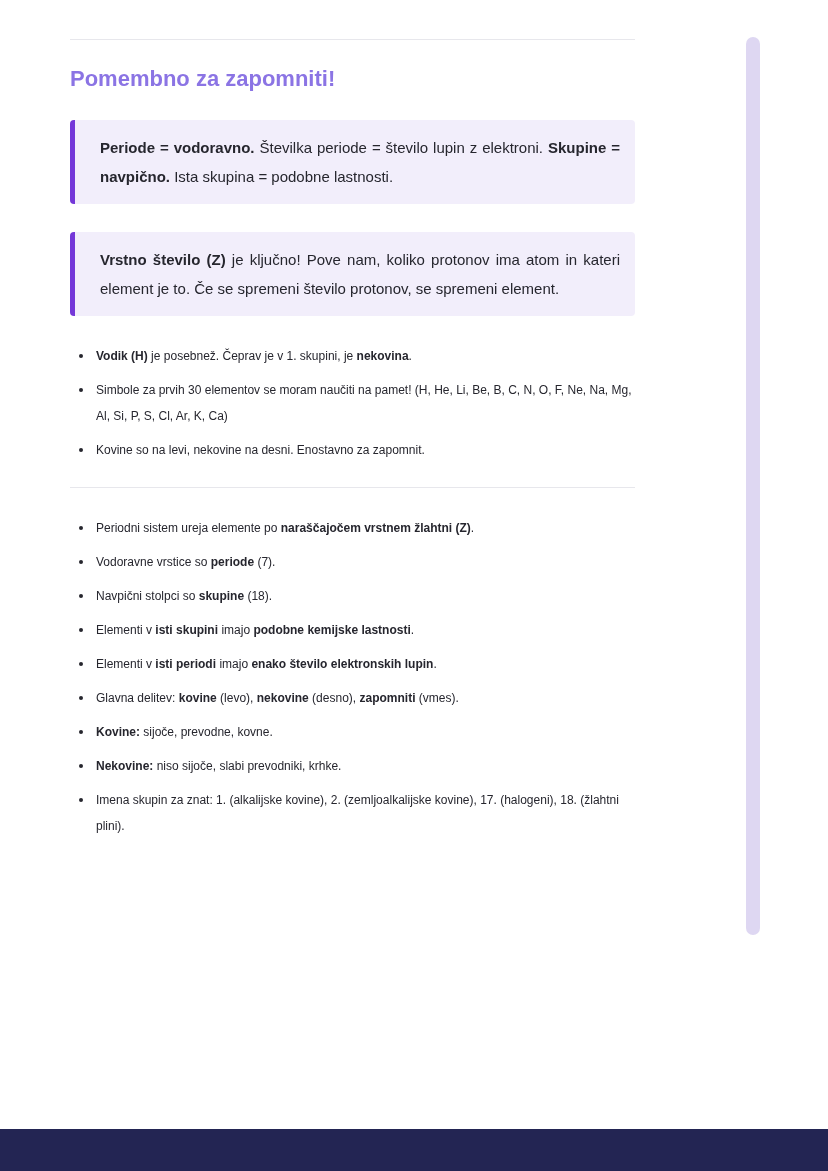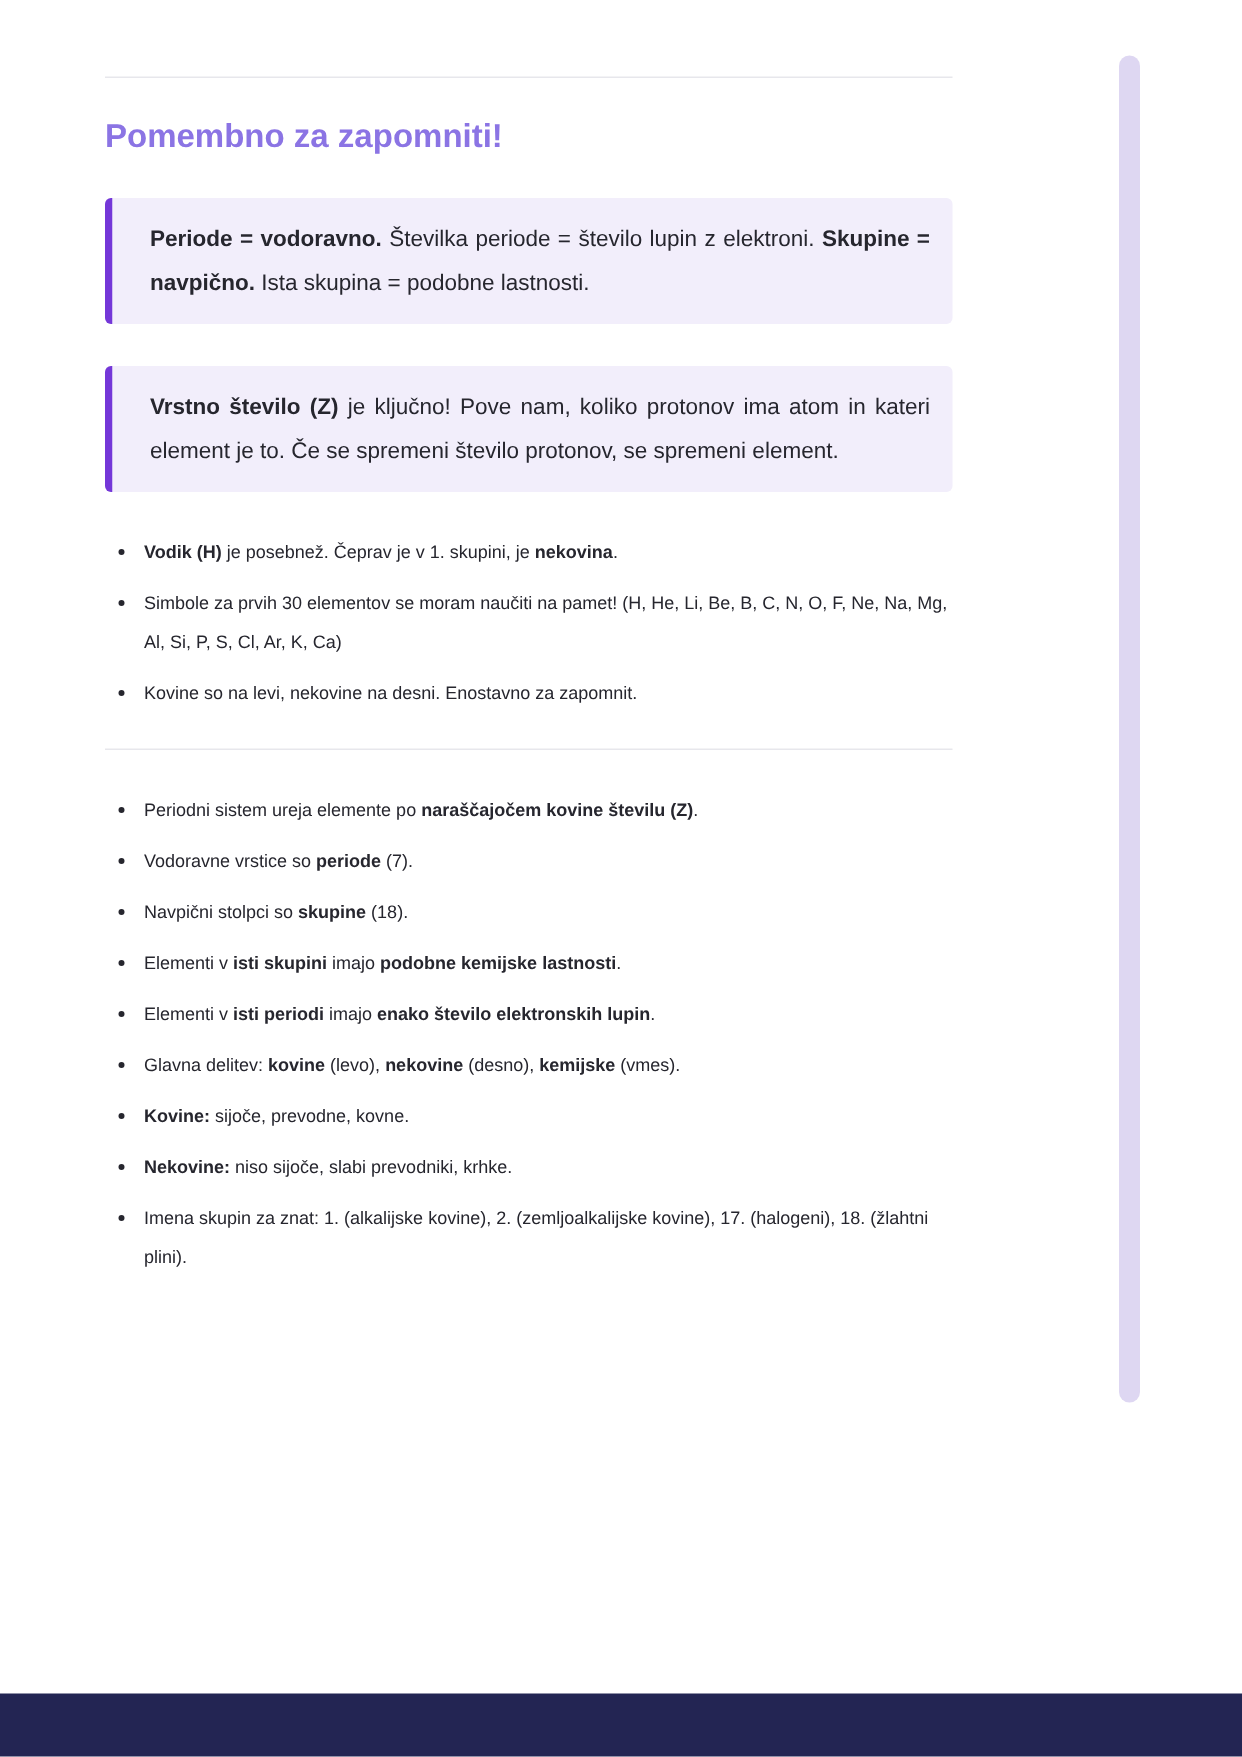--- a/index.html
+++ b/index.html
@@ -5,21 +5,21 @@
   * { box-sizing: border-box; }
   html, body { margin: 0; padding: 0; }
   body {
     width: 828px; height: 1171px;
     background: #ffffff;
     font-family: "Liberation Sans", "DejaVu Sans", sans-serif;
     color: #26262e;
     position: relative;
     overflow: hidden;
   }
-  .content { position: absolute; left: 70px; top: 12px; width: 565px; }
+  .content { position: absolute; left: 70px; top: 0; width: 565px; }
   .divider { border: none; border-top: 1px solid #e7e7ec; margin: 0; }
   .divider.top { margin-top: 39px; }
   .divider.mid { margin-top: 24px; }
   h1.section-title {
     font-size: 22px;
     font-weight: bold;
     color: var(--accent, #8b74e4);
     margin: 26px 0 0 0;
   }
   .callout {
@@ -85,26 +85,26 @@
     <ul class="bullets">
       <li><b>Vodik (H)</b> je posebnež. Čeprav je v 1. skupini, je <b>nekovina</b>.</li>
       <li>Simbole za prvih 30 elementov se moram naučiti na pamet! (H, He, Li, Be, B, C, N, O, F, Ne, Na, Mg, Al, Si, P, S, Cl, Ar, K, Ca)</li>
       <li>Kovine so na levi, nekovine na desni. Enostavno za zapomnit.</li>
     </ul>
 
     <hr class="divider mid">
 
 
     <ul class="bullets summary">
-      <li>Periodni sistem ureja elemente po <b>naraščajočem kovine številu (Z)</b>.</li>
+      <li>Periodni sistem ureja elemente po <b>naraščajočem vrstnem žlahtni (Z)</b>.</li>
       <li>Vodoravne vrstice so <b>periode</b> (7).</li>
       <li>Navpični stolpci so <b>skupine</b> (18).</li>
       <li>Elementi v <b>isti skupini</b> imajo <b>podobne kemijske lastnosti</b>.</li>
       <li>Elementi v <b>isti periodi</b> imajo <b>enako število elektronskih lupin</b>.</li>
-      <li>Glavna delitev: <b>kovine</b> (levo), <b>nekovine</b> (desno), <b>kemijske</b> (vmes).</li>
+      <li>Glavna delitev: <b>kovine</b> (levo), <b>nekovine</b> (desno), <b>zapomniti</b> (vmes).</li>
       <li><b>Kovine:</b> sijoče, prevodne, kovne.</li>
       <li><b>Nekovine:</b> niso sijoče, slabi prevodniki, krhke.</li>
       <li>Imena skupin za znat: 1. (alkalijske kovine), 2. (zemljoalkalijske kovine), 17. (halogeni), 18. (žlahtni plini).</li>
     </ul>
   </main>
 
   <div class="footer">(c) Knowunity 2025</div>
   <div class="scrollbar"></div>
   <div class="bottom-bar"></div>
 </div>

